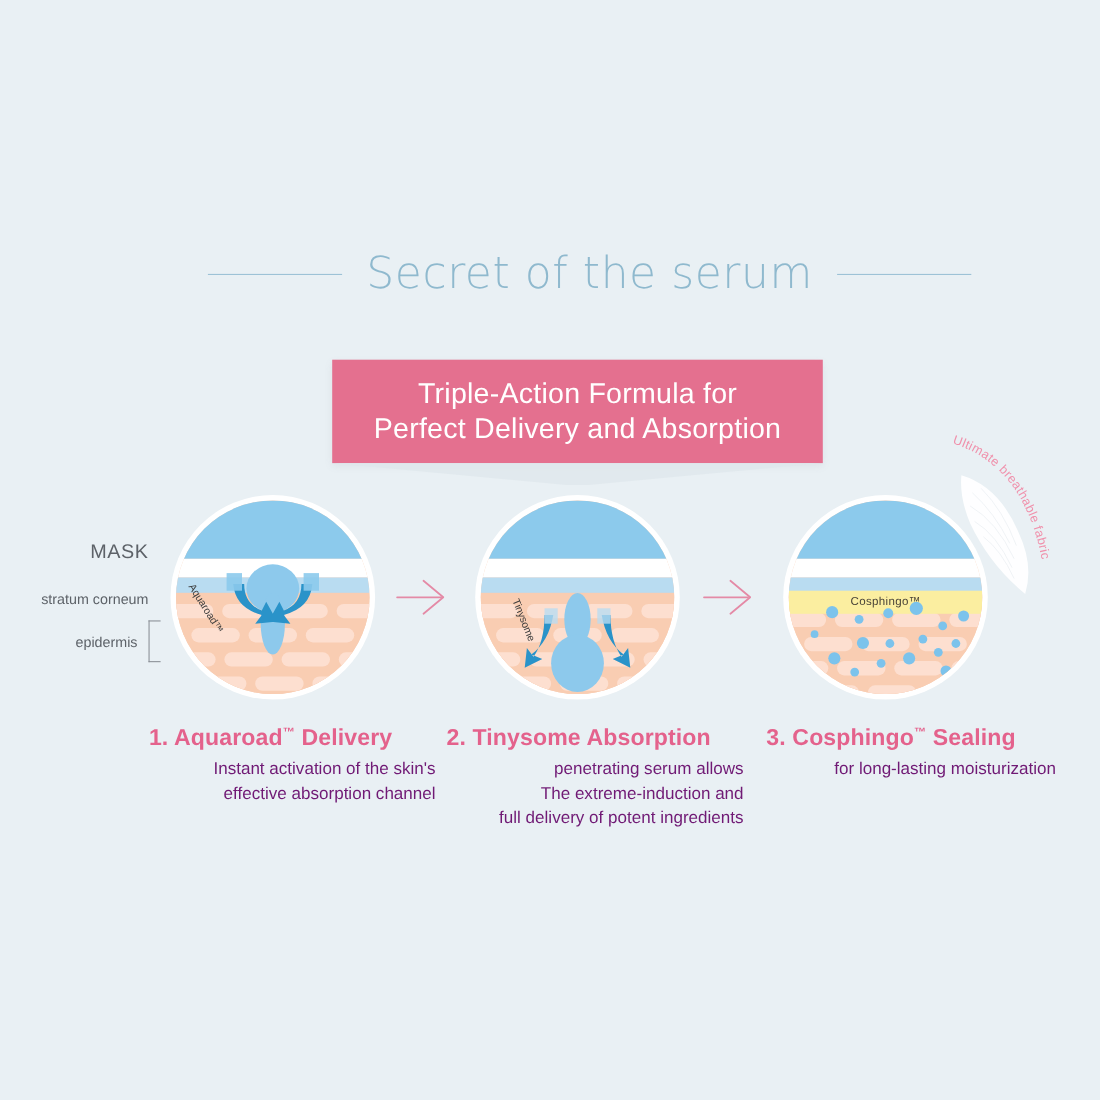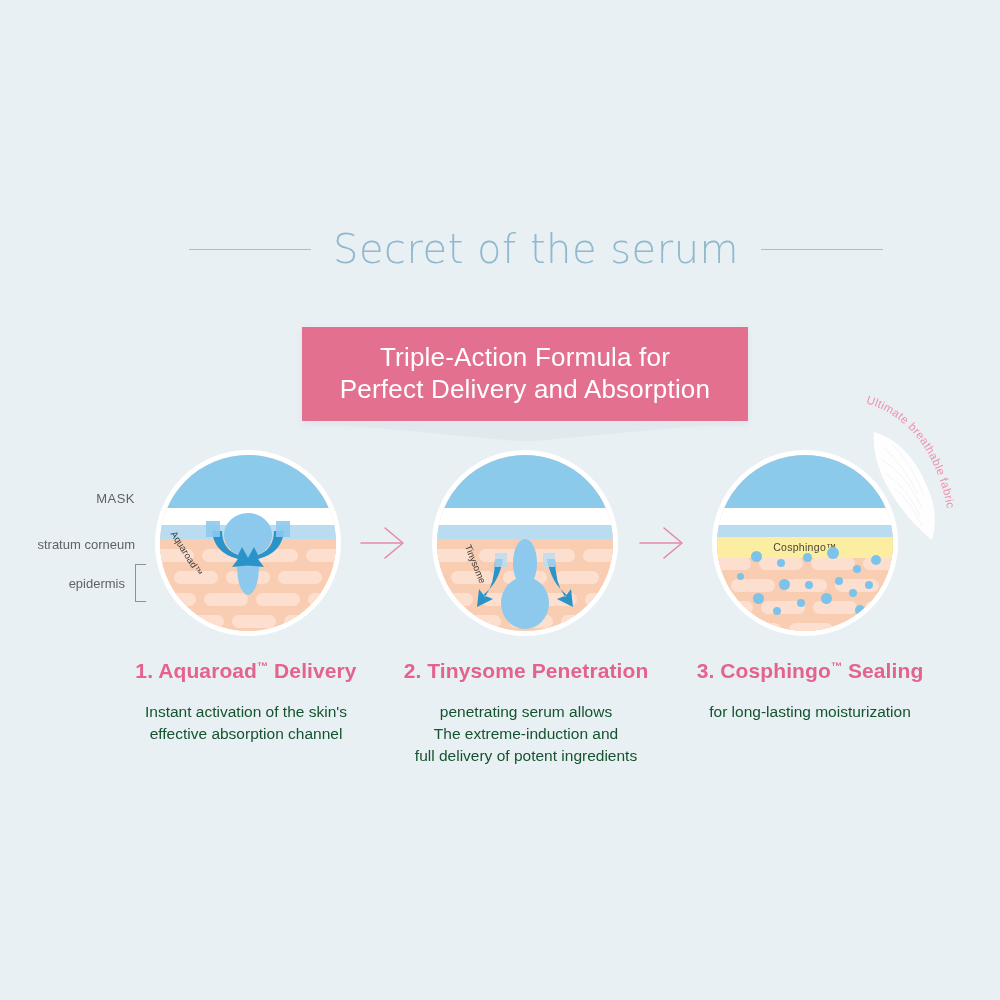--- a/index.html
+++ b/index.html
@@ -36,21 +36,21 @@
     background:#dfe7ec;
     clip-path:polygon(0 0, 100% 0, 52% 100%, 48% 100%);
     opacity:0.85;
   }
 
   
   .axis-label{
     position:absolute; text-align:right; color:#5d6268;
     font-size:13px; white-space:nowrap;
   }
-  #lbl-mask{ left:0; top:491px; width:135px; font-size:13px; letter-spacing:0.5px;}
+  #lbl-mask{ left:0; top:491px; width:135px; font-size:18px; letter-spacing:0.5px;}
   #lbl-sc{ left:0; top:537px; width:135px; }
   #lbl-epi{ left:0; top:576px; width:125px; }
   .epi-bracket{
     position:absolute; left:135px; top:564px; width:11px; height:38px;
     border:1.6px solid #8d9298; border-right:none;
   }
 
   
   .circle{
     position:absolute; width:176px; height:176px; border-radius:50%;
@@ -96,21 +96,21 @@
 
   
   .caption{ position:absolute; top:652px; width:300px; text-align:center; }
   #cap-1{ left:96px; }
   #cap-2{ left:376px; }
   #cap-3{ left:660px; }
   .cap-title{
     color:#e4628c; font-size:21px; font-weight:700; line-height:28px;
     white-space:nowrap; letter-spacing:0.1px;
   }
-  .cap-body{ color:#14532d; font-size:15.5px; line-height:22px; margin-top:16px; }
+  .cap-body{ color:#701a75; font-size:15.5px; line-height:22px; margin-top:4px;text-align:right; }
   .tm{ font-size:11px; vertical-align:super; }
 </style>
 </head>
 <body>
 
 <div id="stage">
 
   <div class="title-row">
     <div class="title-rule"></div>
     <div class="title-text">Secret of the serum</div>
@@ -275,21 +275,21 @@
     <div class="cap-body">
       <div>Instant activation of the skin's</div>
       <div>effective absorption channel</div>
     </div>
   </div>
 
   <div class="caption" id="cap-2">
     <div class="cap-title">
       <span>2.</span>
       <span>Tinysome</span><span class="tm"></span>
-      <span>Penetration</span>
+      <span>Absorption</span>
     </div>
     <div class="cap-body">
       <div>penetrating serum allows</div>
       <div>The extreme-induction and</div>
       <div>full delivery of potent ingredients</div>
     </div>
   </div>
 
   <div class="caption" id="cap-3">
     <div class="cap-title">

